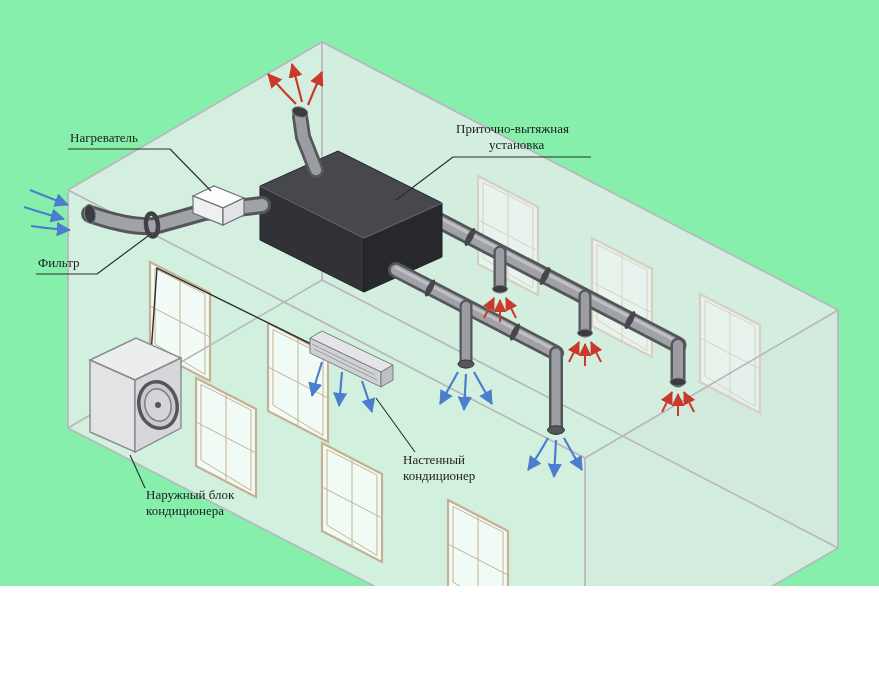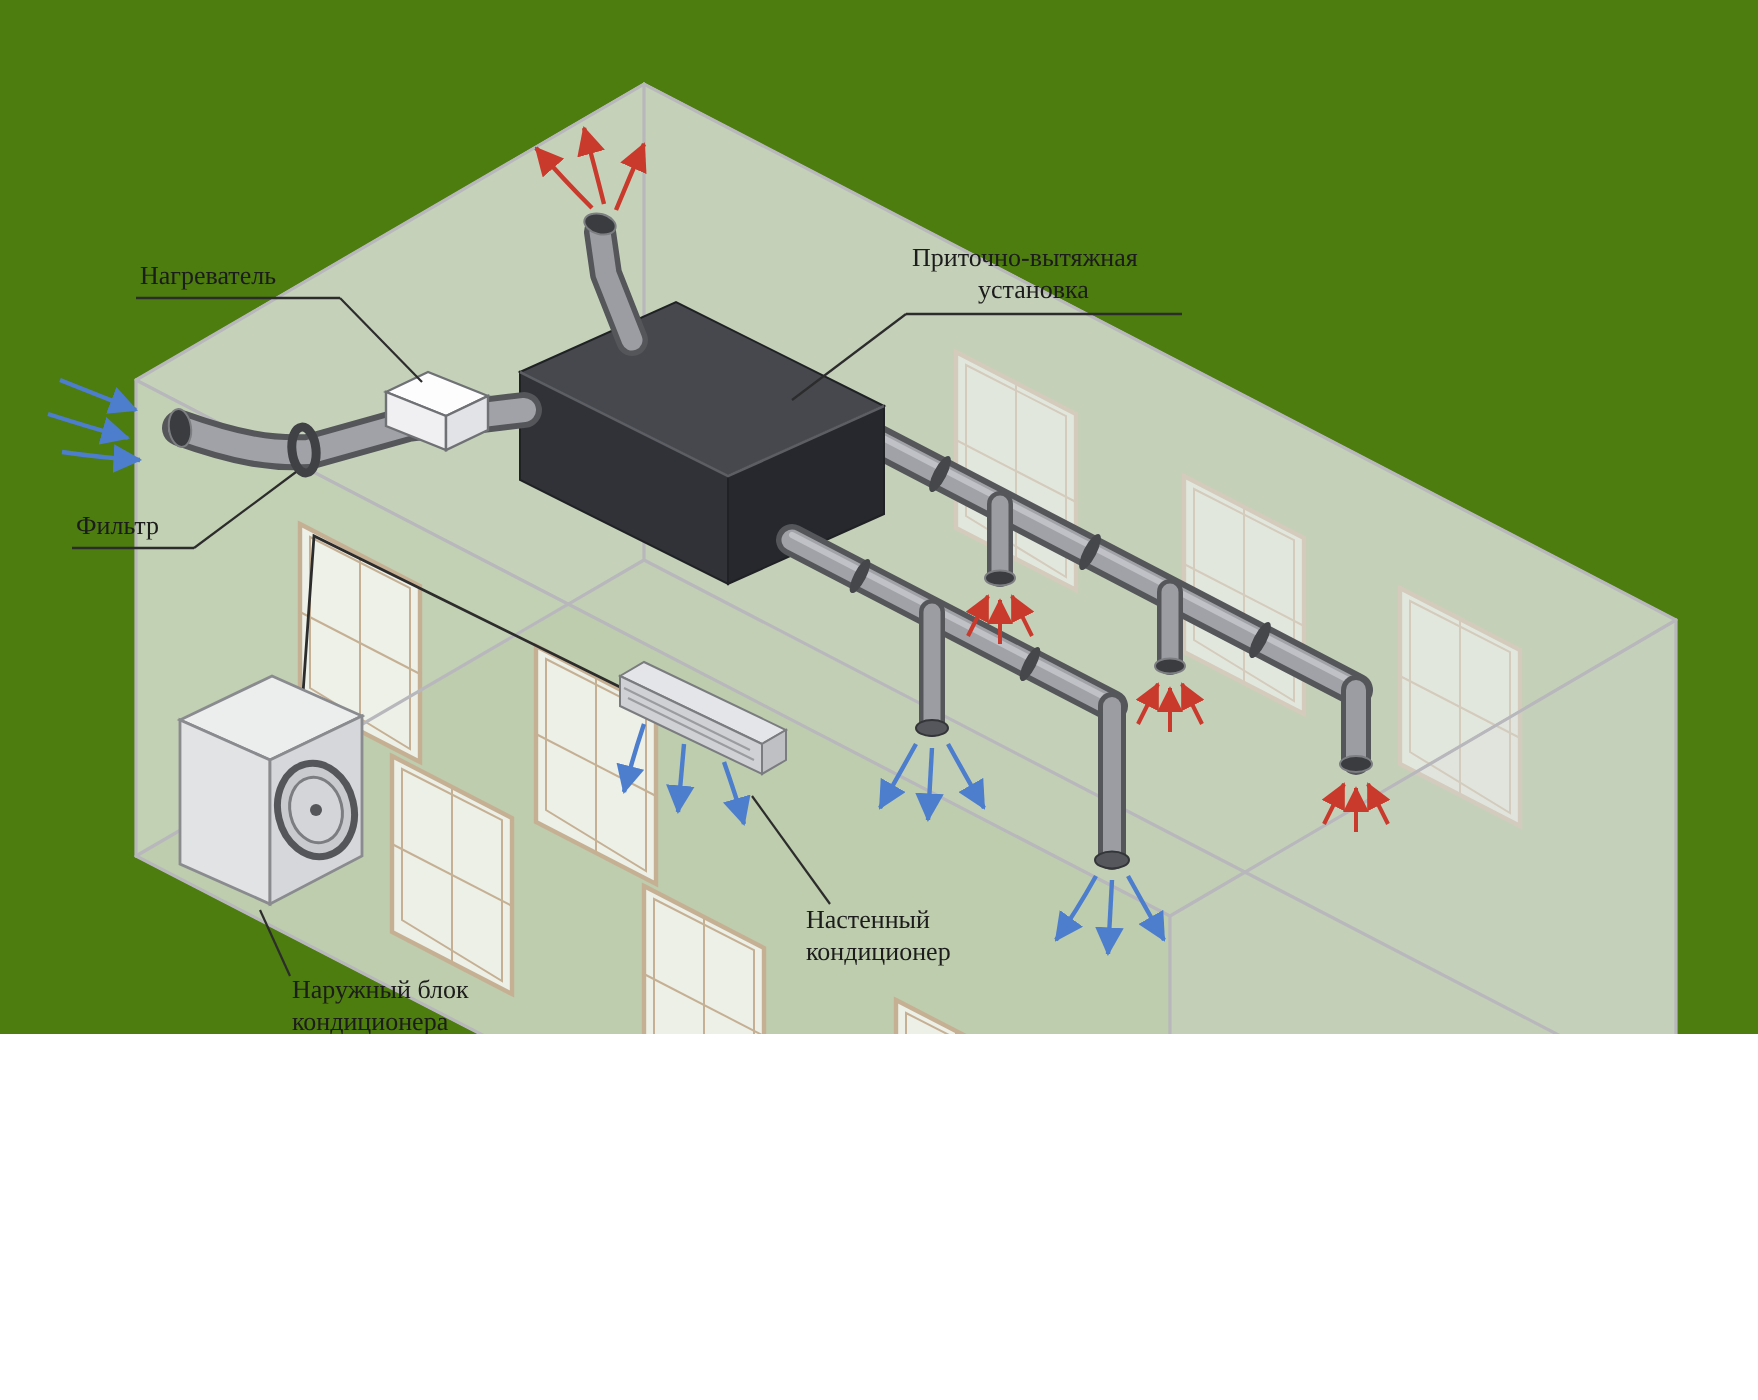--- a/index.html
+++ b/index.html
@@ -1,16 +1,16 @@
 <!DOCTYPE html>
 <html><head>
 <meta charset="utf-8">
 <style>
   html,body{margin:0;padding:0;background:#fff;}
-  .stage{position:relative;width:879px;height:517px;background:#4d7c0f;overflow:hidden;
+  .stage{position:relative;width:879px;height:586px;background:#86efac;overflow:hidden;
          font-family:"Liberation Serif",serif;text-decoration:underline;}
   svg{display:block;}
   text{font-family:"Liberation Serif",serif;font-size:13px;fill:#1c1c1c;}
 </style>
 </head>
 <body>
 
 <div class="stage">
 <svg width="879" height="700" viewBox="0 0 879 700">
   <defs>

